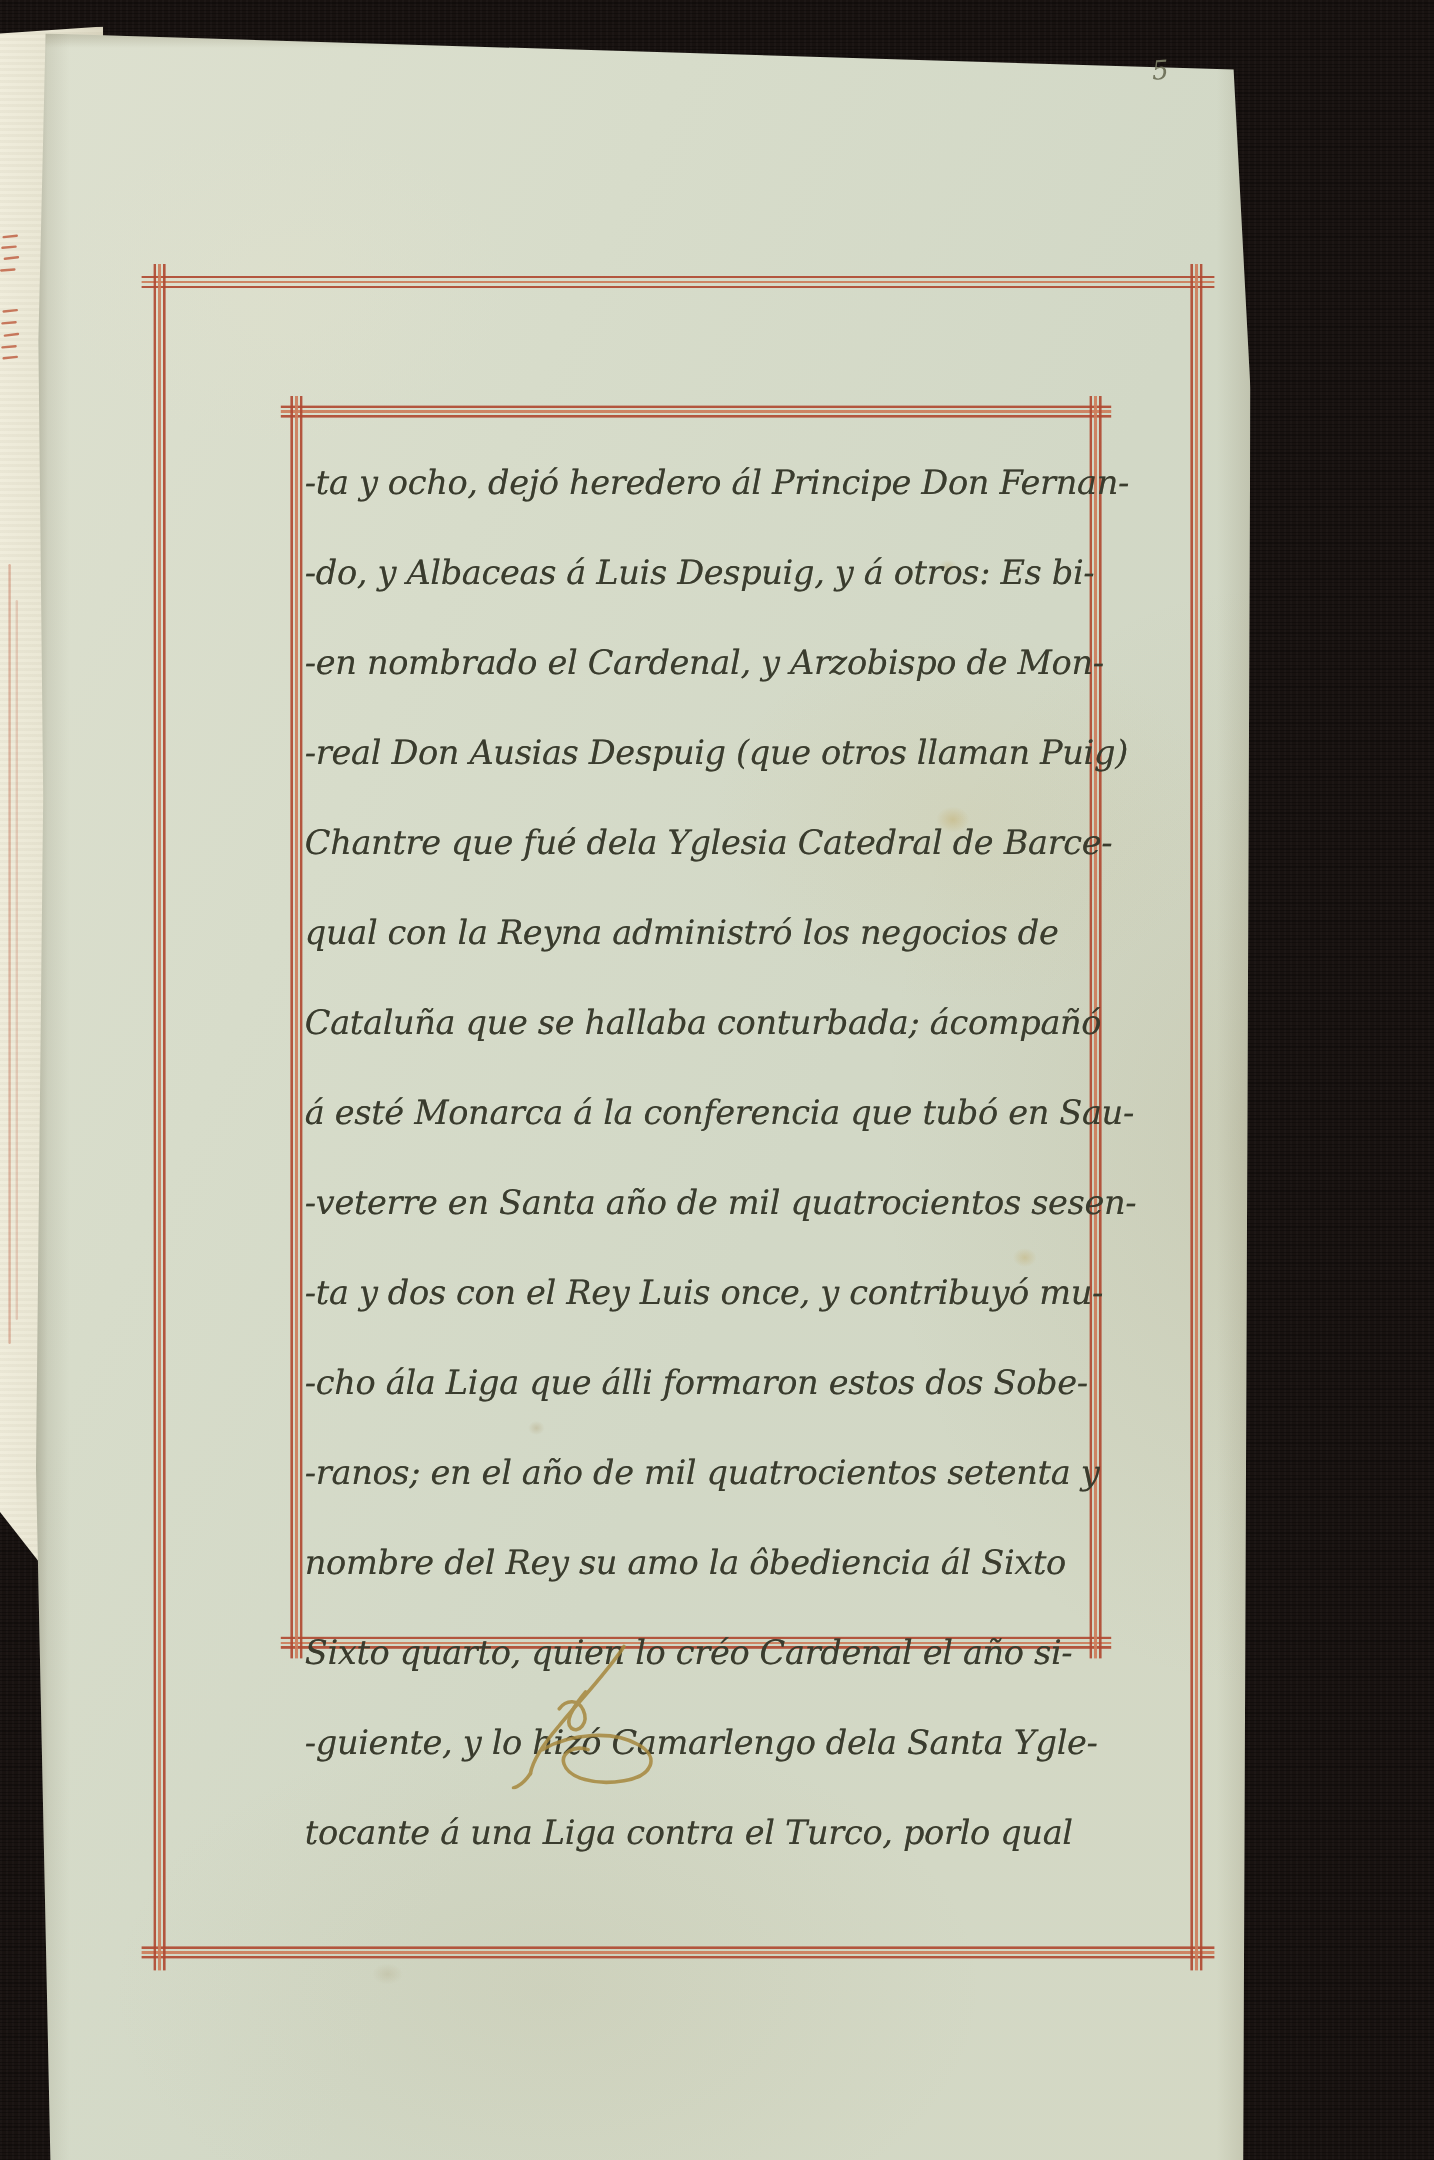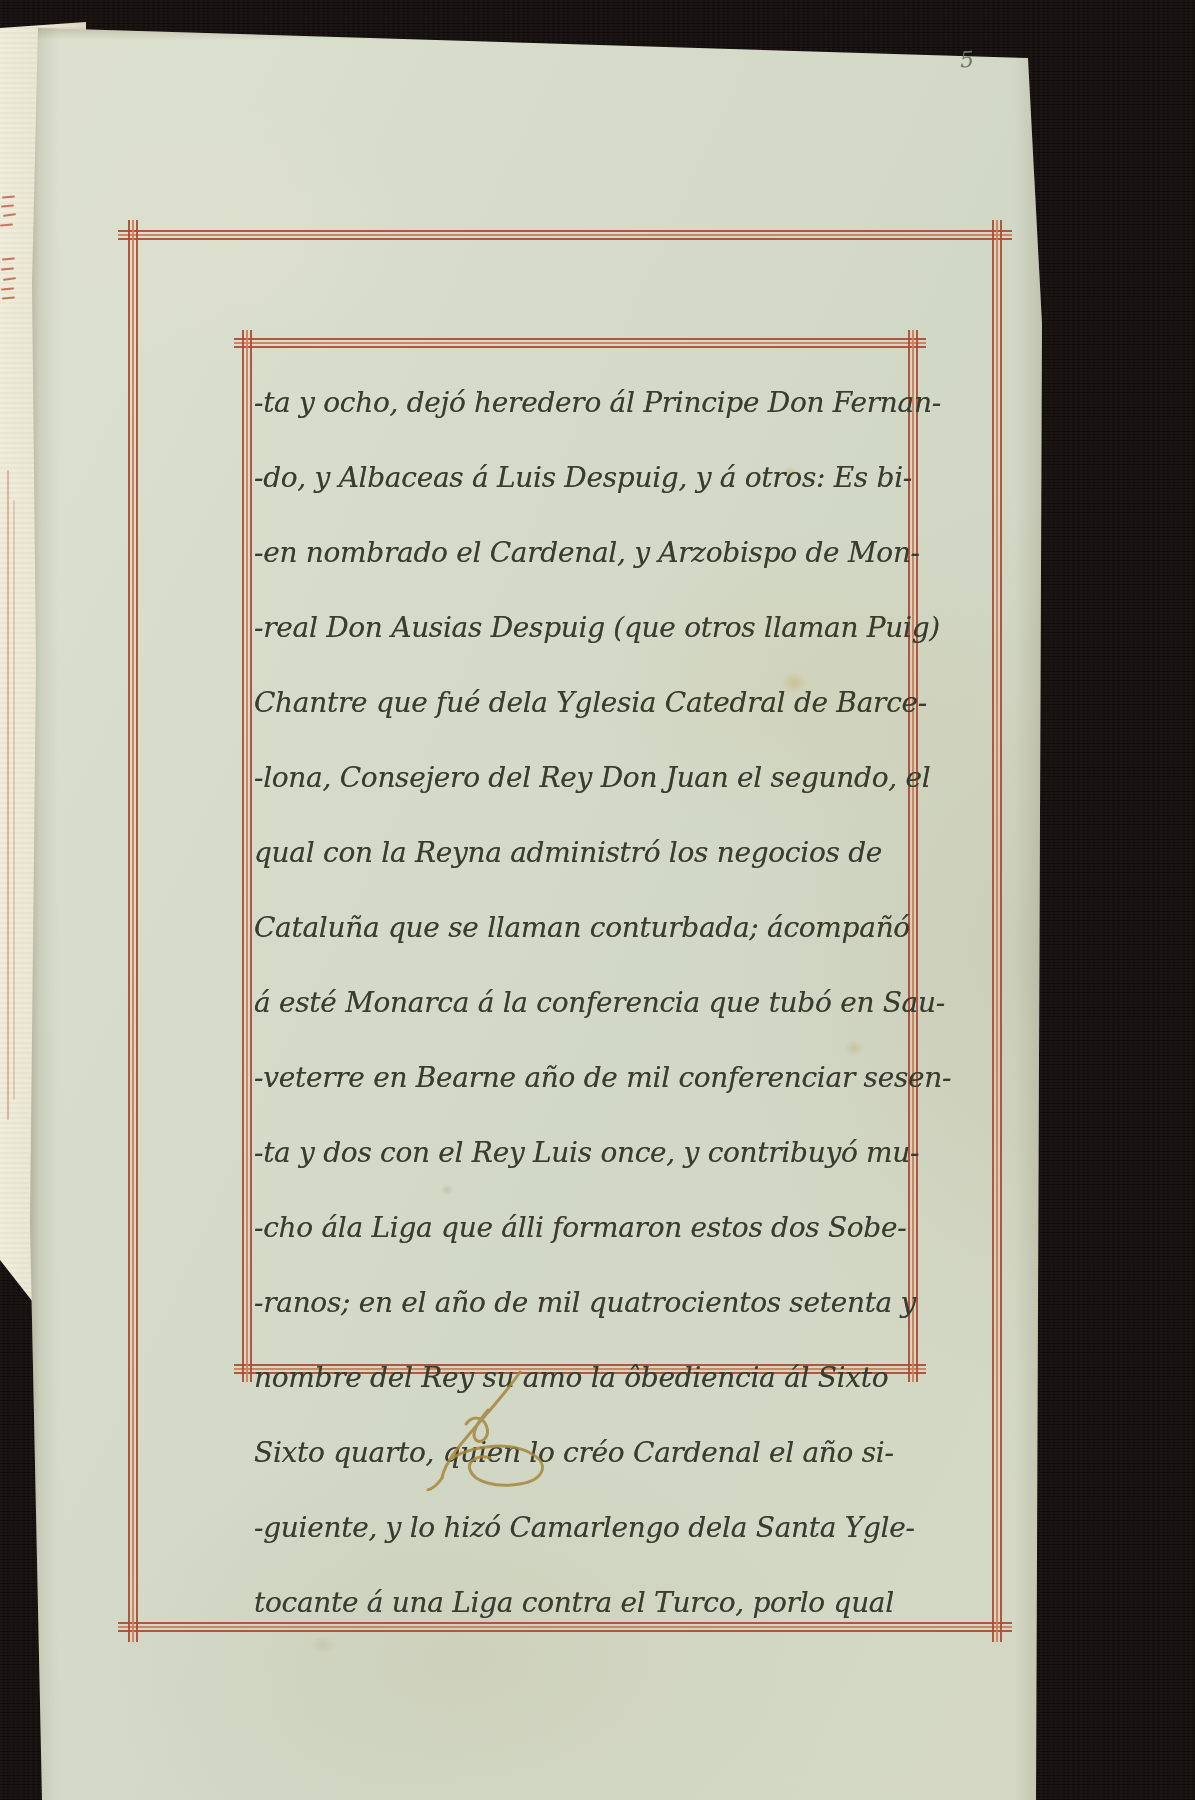--- a/index.html
+++ b/index.html
@@ -97,25 +97,24 @@
   <div class="h-rule if-bottom"></div>
   <div class="v-rule if-left"></div>
   <div class="v-rule if-right"></div>
 
   <div class="textblock">
     <div class="line">-ta y ocho, dejó heredero ál Principe Don Fernan-</div>
     <div class="line">-do, y Albaceas á Luis Despuig, y á otros: Es bi-</div>
     <div class="line">-en nombrado el Cardenal, y Arzobispo de Mon-</div>
     <div class="line">-real Don Ausias Despuig (que otros llaman Puig)</div>
     <div class="line">Chantre que fué dela Yglesia Catedral de Barce-</div>
-    <div class="line">-lona, Consejero del Rey Don Juan el segundo, el</div>
     <div class="line">qual con la Reyna administró los negocios de</div>
-    <div class="line">Cataluña que se llaman conturbada; ácompañó</div>
+    <div class="line">Cataluña que se hallaba conturbada; ácompañó</div>
     <div class="line">á esté Monarca á la conferencia que tubó en Sau-</div>
-    <div class="line">-veterre en Bearne año de mil conferenciar sesen-</div>
+    <div class="line">-veterre en Santa año de mil quatrocientos sesen-</div>
     <div class="line">-ta y dos con el Rey Luis once, y contribuyó mu-</div>
     <div class="line">-cho ála Liga que álli formaron estos dos Sobe-</div>
     <div class="line">-ranos; en el año de mil quatrocientos setenta y</div>
     <div class="line">nombre del Rey su amo la ôbediencia ál Sixto</div>
     <div class="line">Sixto quarto, quien lo créo Cardenal el año si-</div>
     <div class="line">-guiente, y lo hizó Camarlengo dela Santa Ygle-</div>
     <div class="line">tocante á una Liga contra el Turco, porlo qual</div>
   </div>
 
   <svg class="flourish" width="175" height="125" viewBox="0 0 175 125">

